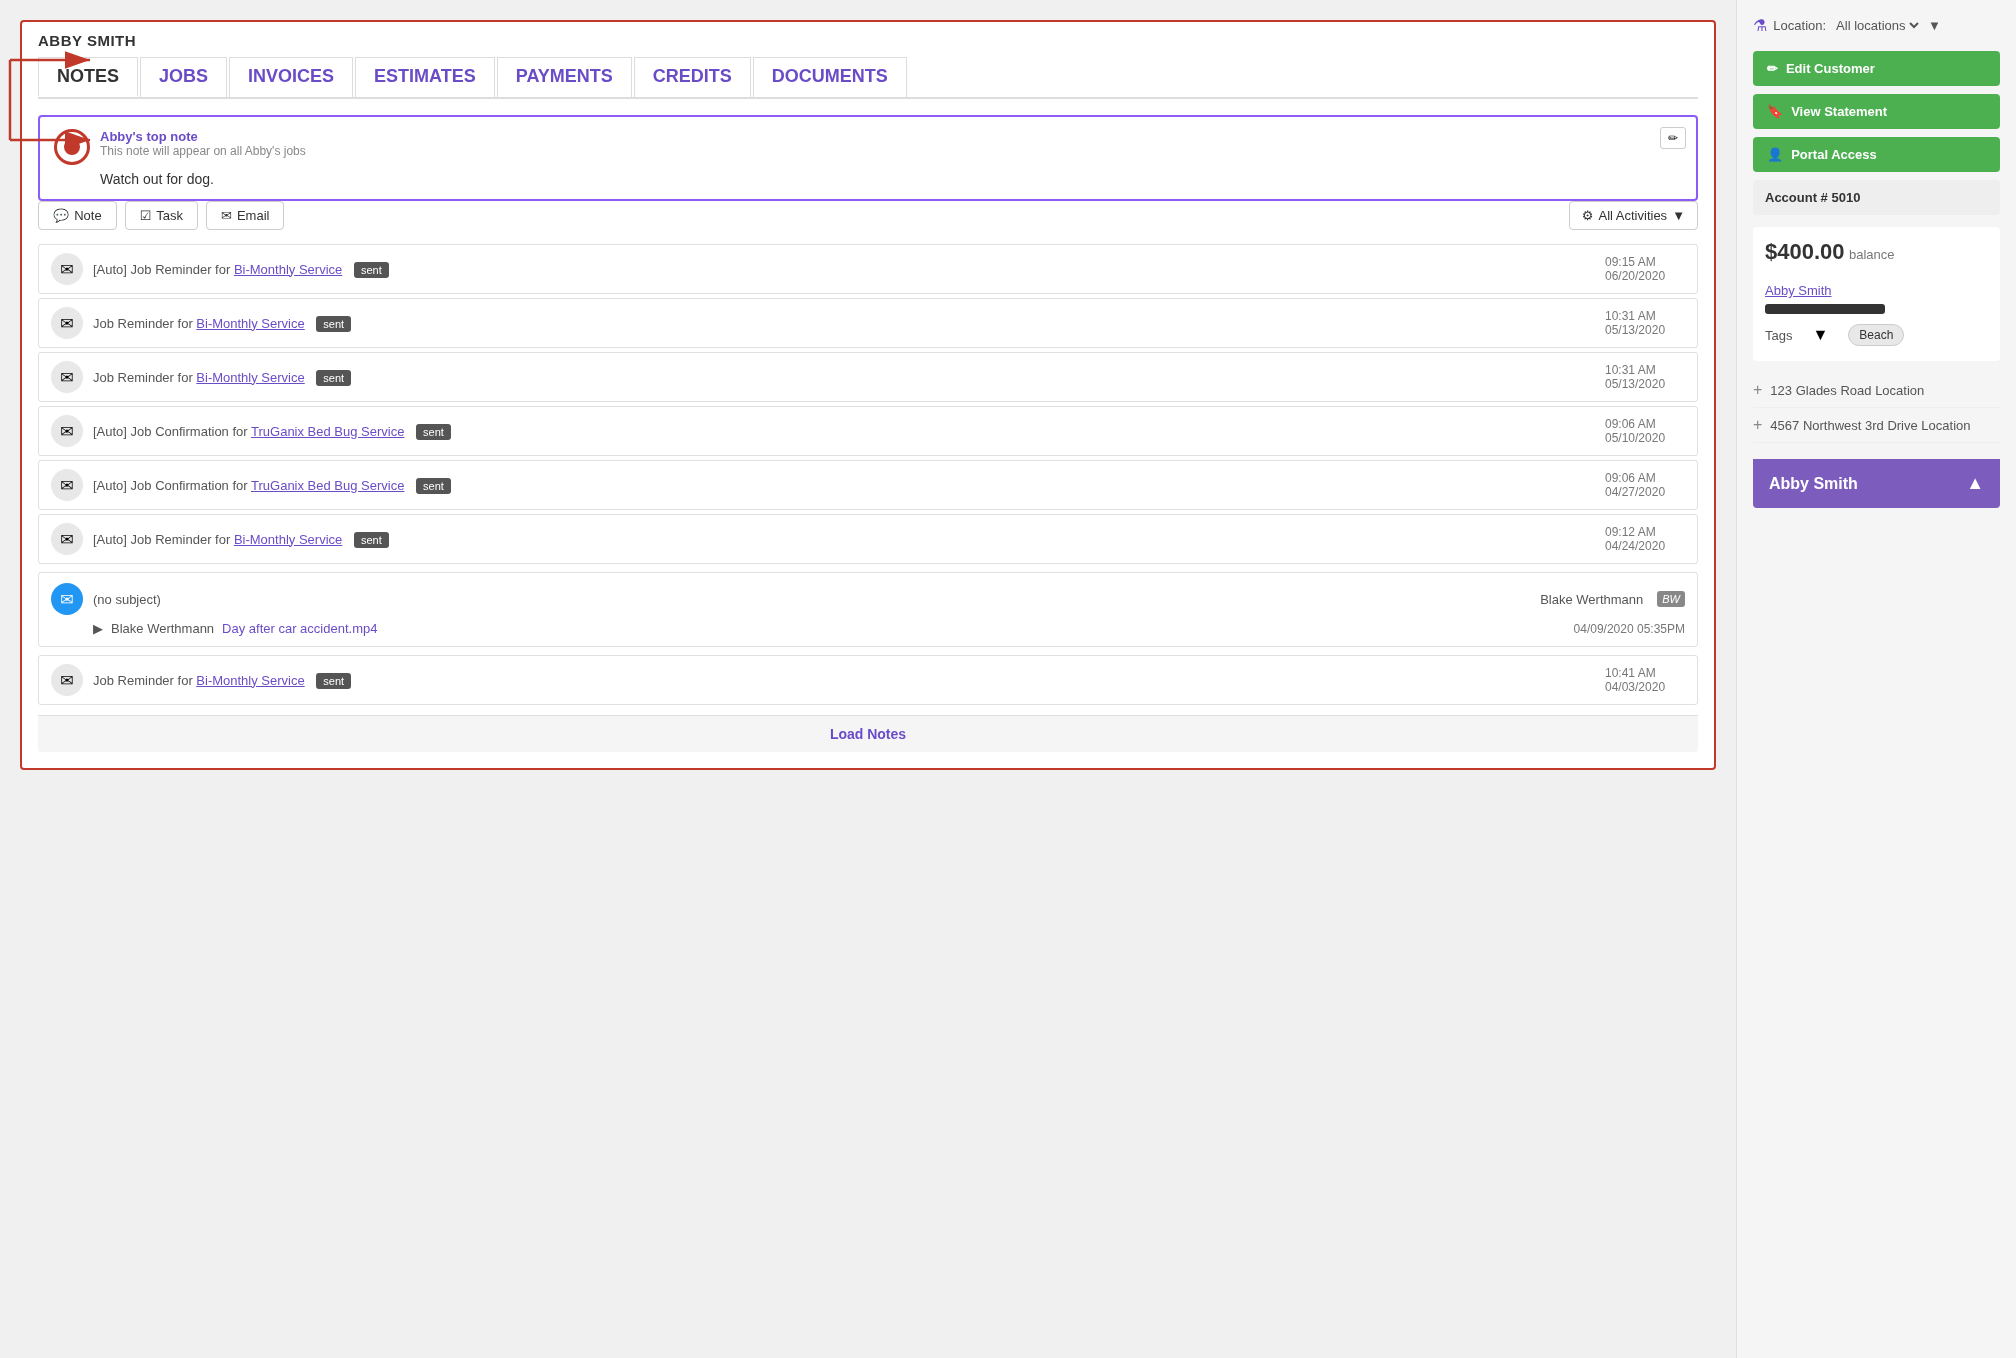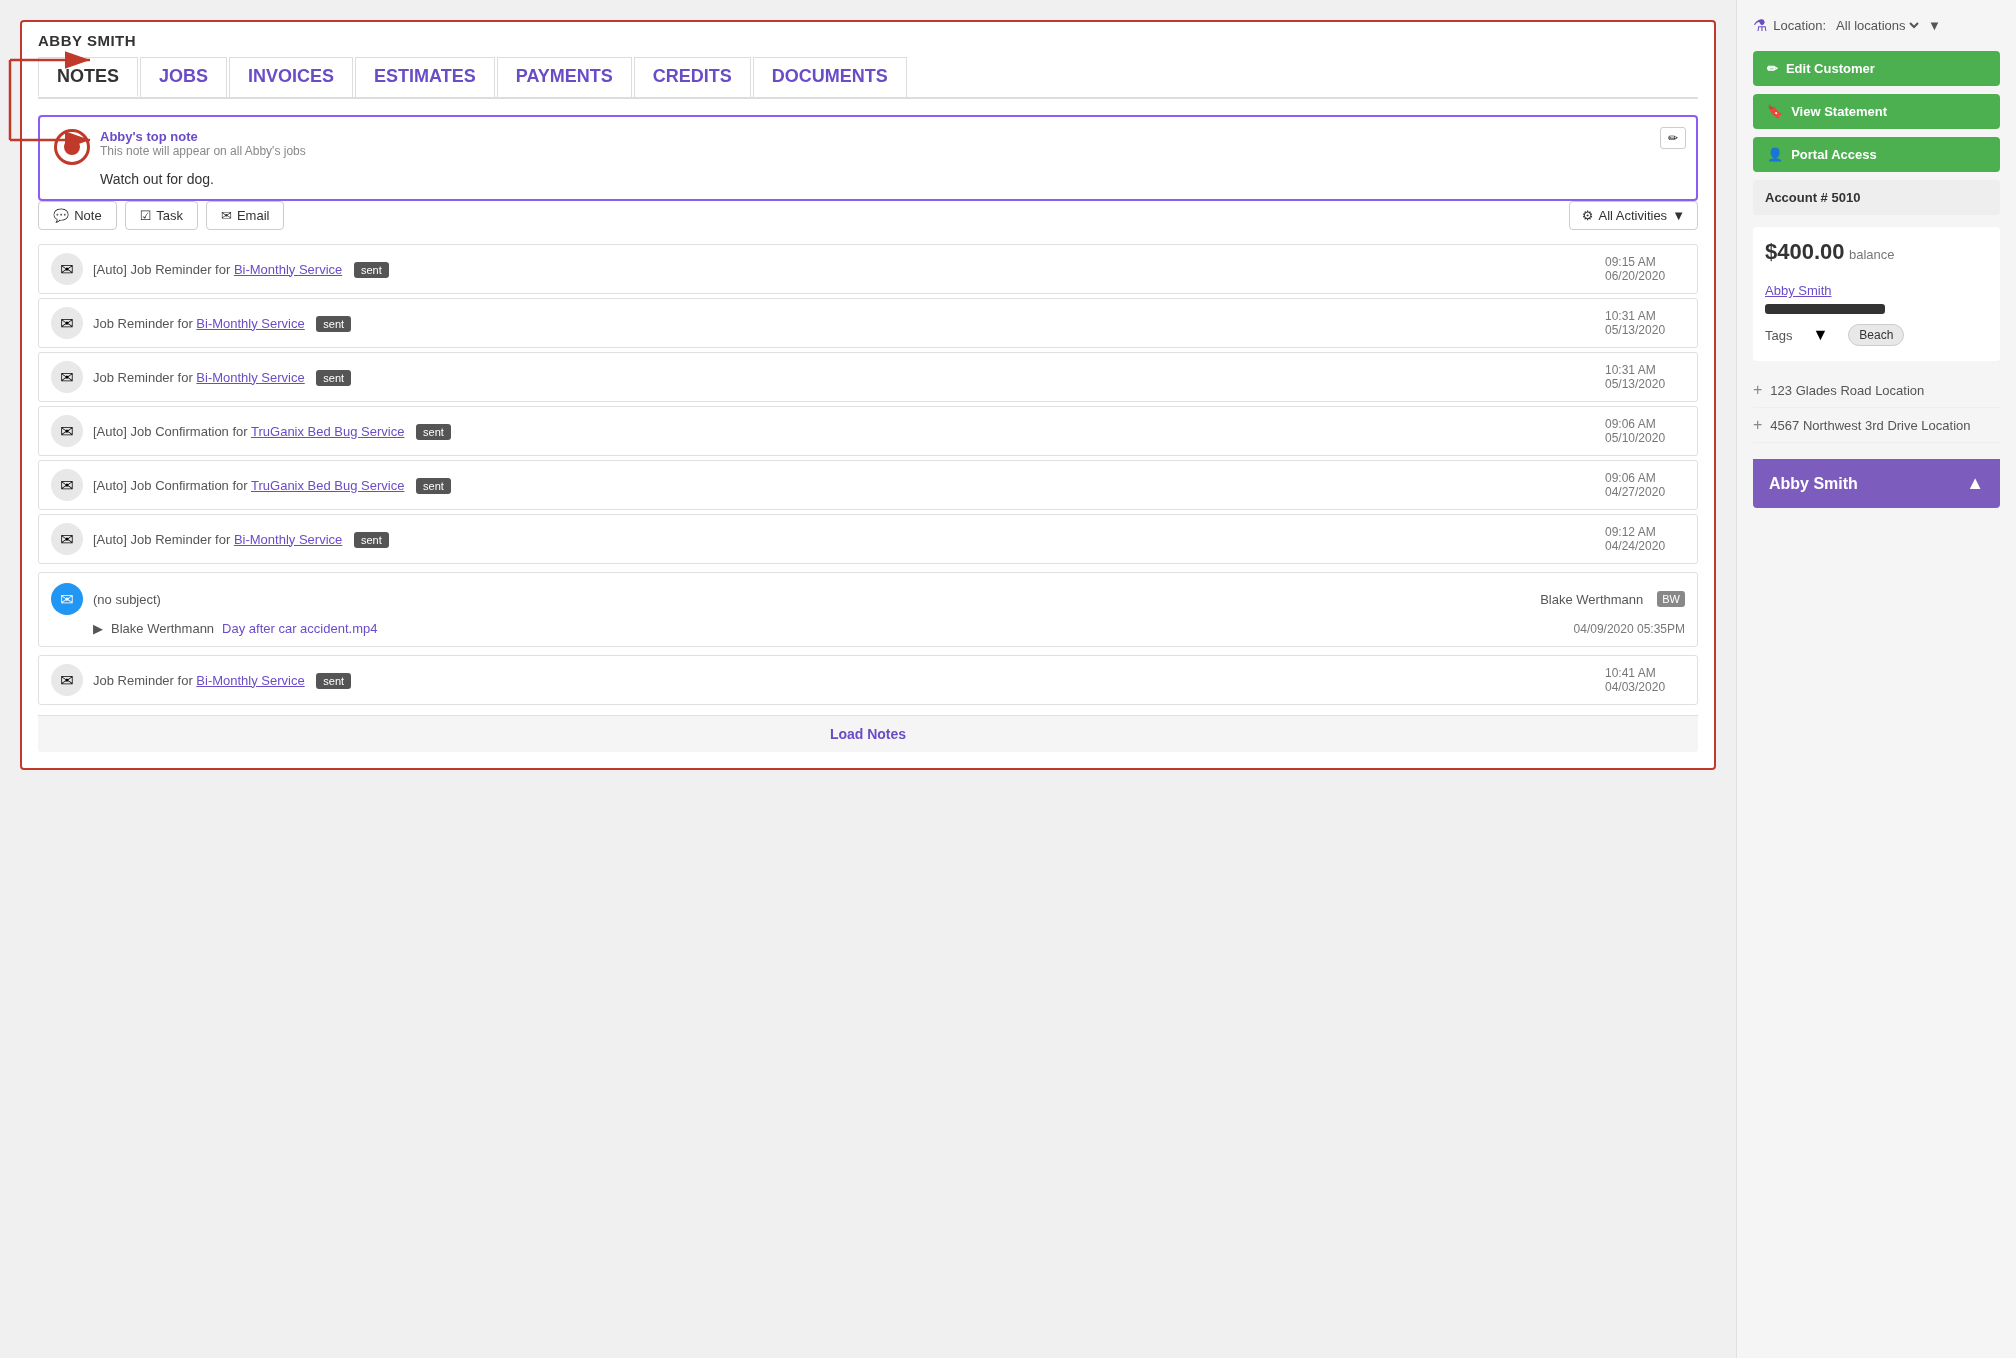--- a/index.html
+++ b/index.html
@@ -37,21 +37,21 @@
     .mail-icon-circle.blue { background: #2196F3; }
     .activity-content { flex: 1; font-size: 13px; color: #555; }
     .activity-content a { color: #6a4cc7; text-decoration: underline; }
     .sent-badge { background: #555; color: #fff; font-size: 11px; padding: 2px 7px; border-radius: 3px; margin-left: 8px; }
     .activity-time { font-size: 12px; color: #777; min-width: 80px; }
 
     .email-card { border: 1px solid #e0e0e0; border-radius: 3px; padding: 10px 12px; background: #fff; margin: 4px 0; }
     .email-card-header { display: flex; align-items: center; gap: 10px; margin-bottom: 6px; }
     .email-card-subject { flex: 1; font-size: 13px; color: #555; }
     .email-card-sender { font-size: 13px; color: #555; margin-right: 4px; }
-    .sender-avatar { background: #888; color: #fff; font-size: 11px; padding: 2px 5px; border-radius: 3px; }
+    .sender-avatar { background: #888; color: #fff; font-size: 11px; padding: 2px 5px; border-radius: 3px; font-style: italic; }
     .email-card-body { display: flex; align-items: center; gap: 8px; font-size: 13px; color: #555; padding-left: 42px; }
     .attachment-link { color: #6a4cc7; text-decoration: none; }
     .email-card-time { font-size: 12px; color: #777; margin-left: auto; }
 
     .load-notes-btn { width: 100%; padding: 10px; background: #f5f5f5; border: none; border-top: 1px solid #e0e0e0; color: #6a4cc7; font-size: 14px; font-weight: bold; cursor: pointer; text-align: center; margin-top: 10px; border-radius: 0 0 3px 3px; }
 
     
     .right-sidebar { width: 280px; background: #f5f5f5; padding: 16px; border-left: 1px solid #e0e0e0; }
 
     .location-filter { display: flex; align-items: center; gap: 6px; margin-bottom: 16px; font-size: 13px; color: #555; }

